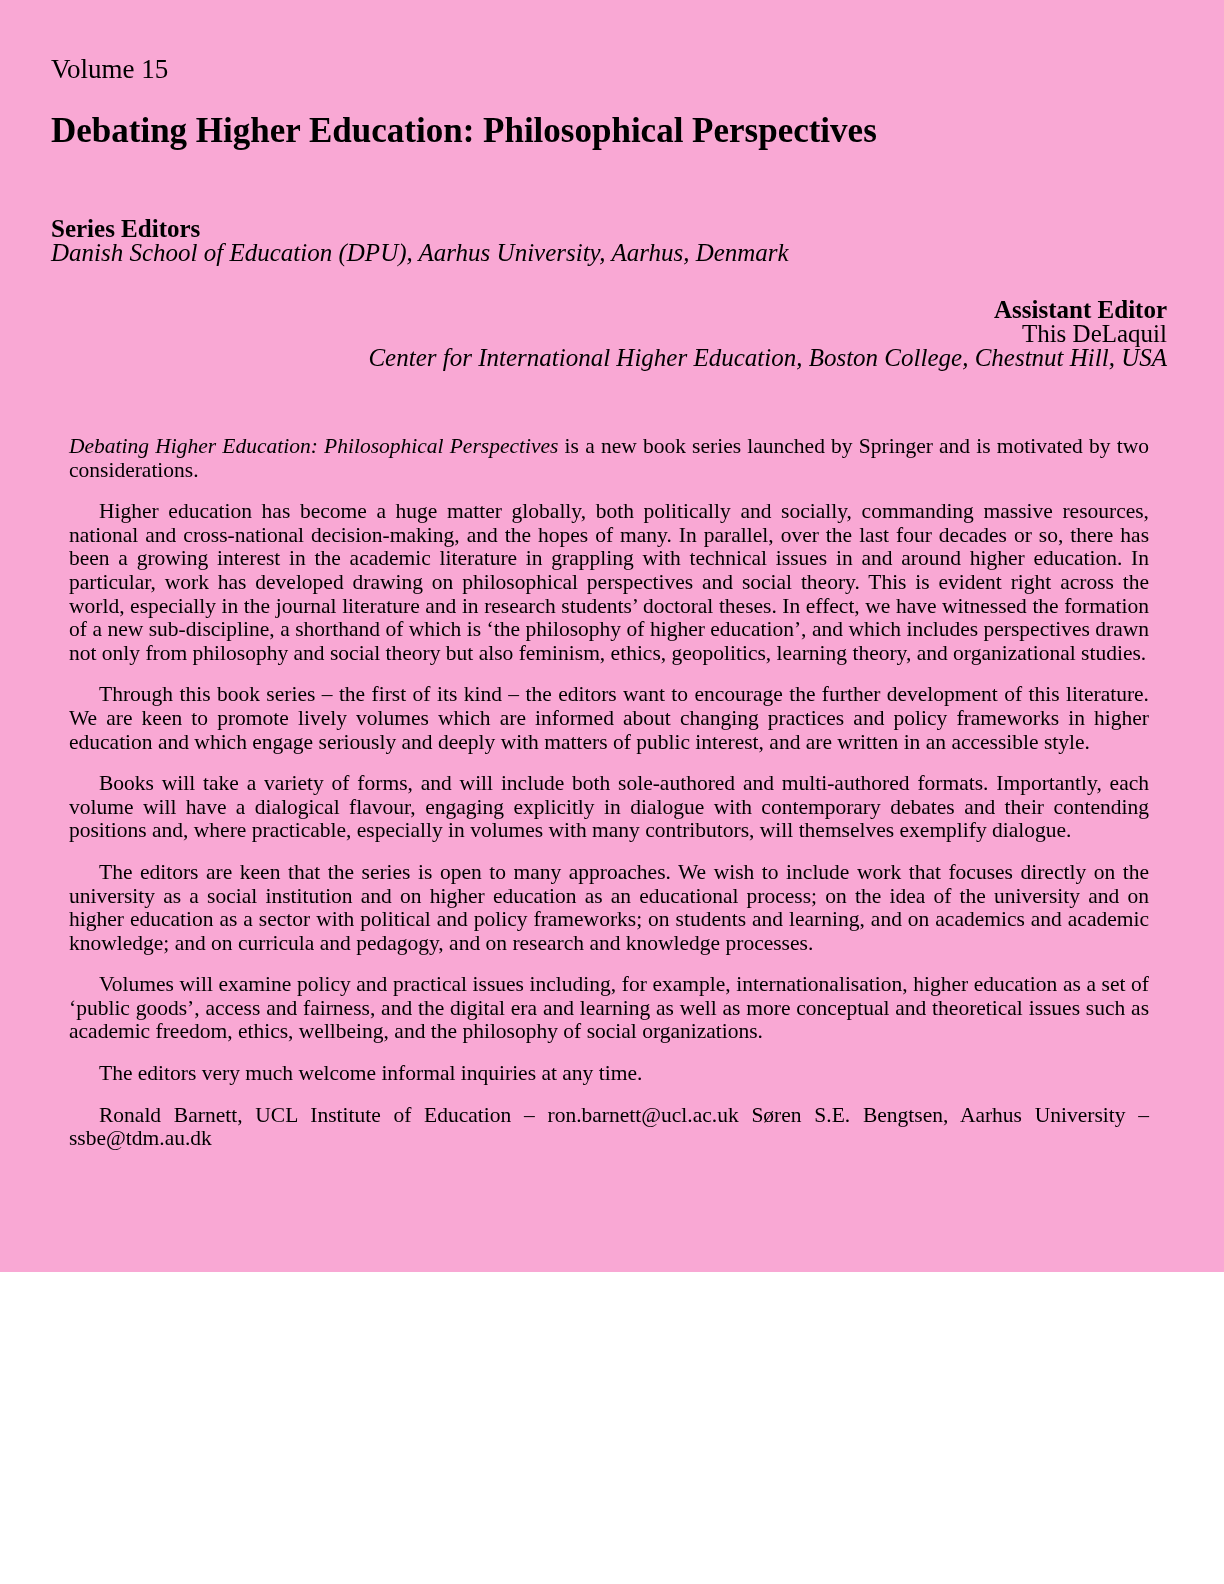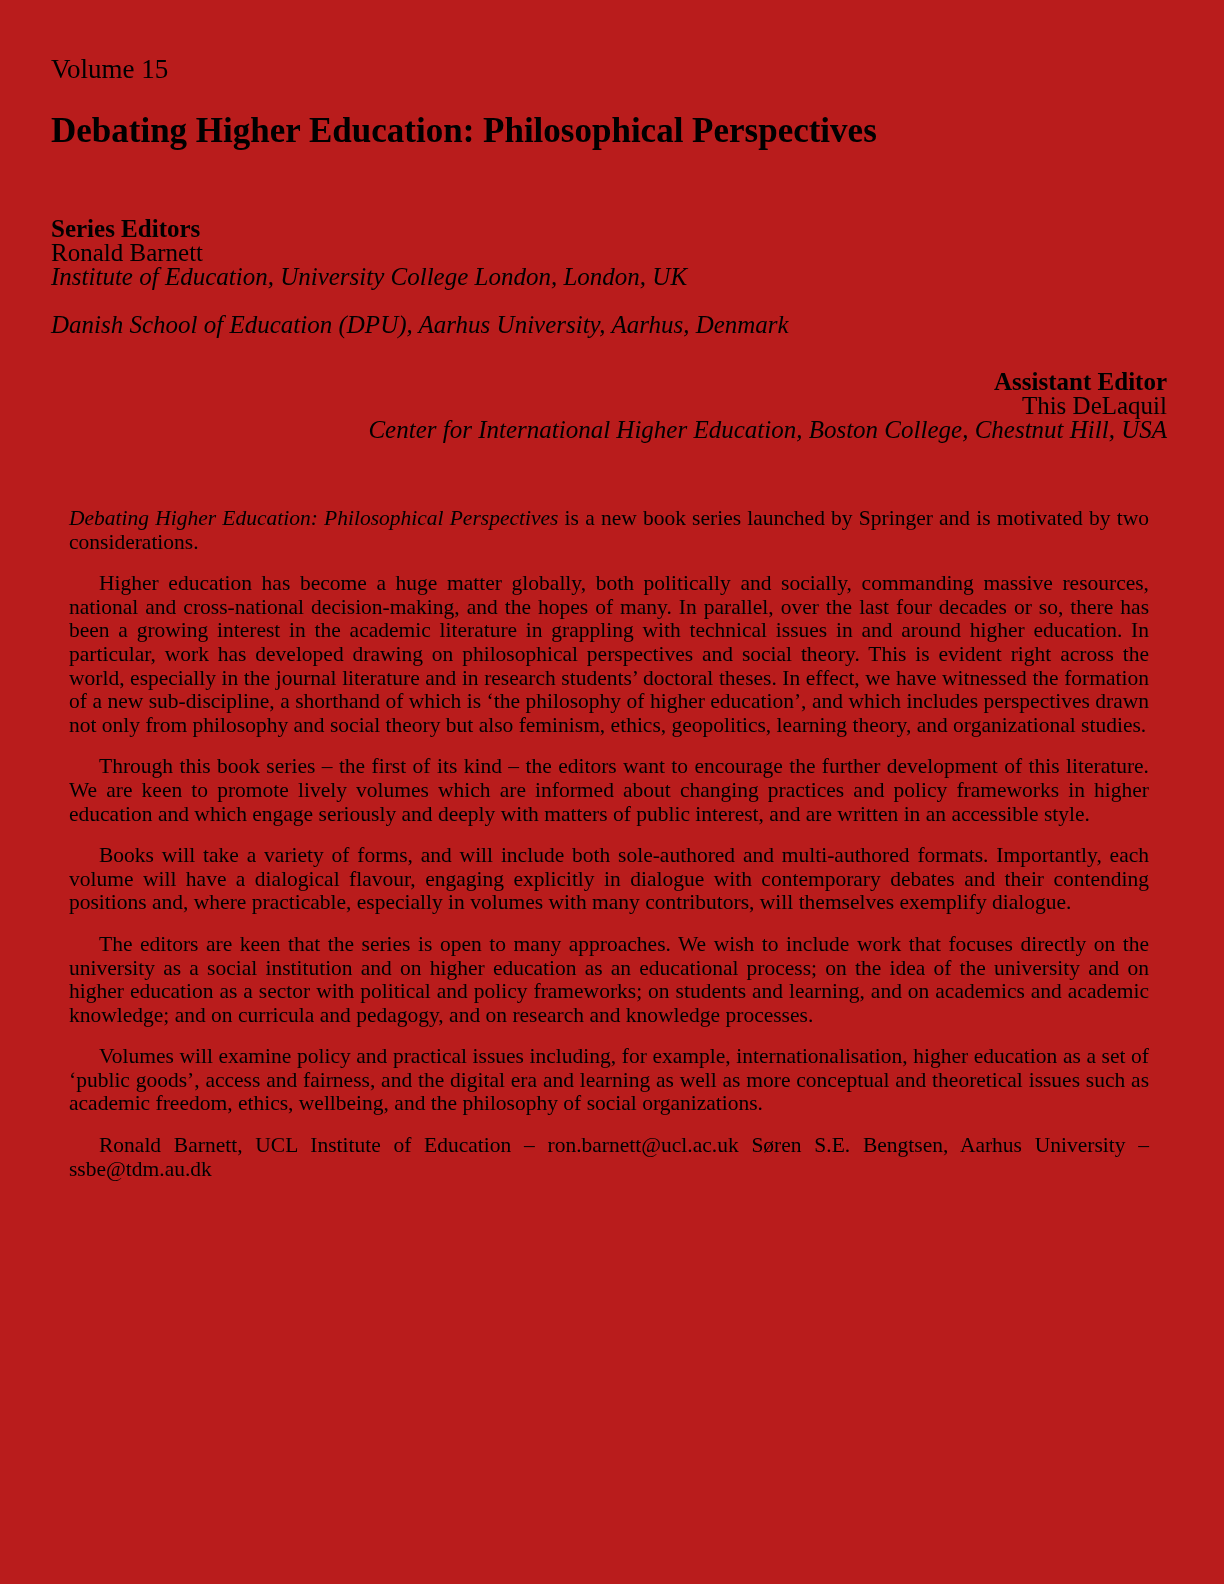--- a/index.html
+++ b/index.html
@@ -3,24 +3,24 @@
 <meta charset="utf-8">
 <style>
   html, body {
     margin: 0;
     padding: 0;
     background: #ffffff;
   }
   .page {
     position: relative;
     width: 1224px;
-    height: 1584px;
+    height: 1272px;
     box-sizing: border-box;
     padding: 54px 57px 0 51px;
-    background: #b91c1c;
+    background: #f9a8d4;
     color: #000000;
     font-family: "Liberation Serif", "DejaVu Serif", serif;
     overflow: hidden;
   }
   .volume {
     font-size: 27px;
     line-height: 31px;
     font-weight: normal;
   }
   .doc-title {
@@ -61,24 +61,20 @@
 
 <div class="page">
 
   <div class="volume">Volume 15</div>
 
   <h1 class="doc-title">Debating Higher Education: Philosophical Perspectives</h1>
 
   <div class="editors-block series-block">
     <div class="editors-heading">Series Editors</div>
 
-    <div class="editor-entry">
-      <div class="editor-name">Ronald Barnett</div>
-      <div class="editor-affiliation">Institute of Education, University College London, London, UK</div>
-    </div>
 
     <div class="editor-entry">
       <div class="editor-affiliation">Danish School of Education (DPU), Aarhus University, Aarhus, Denmark</div>
     </div>
   </div>
 
   <div class="editors-block assistant-block">
     <div class="editors-heading">Assistant Editor</div>
 
     <div class="editor-entry">
@@ -93,17 +89,18 @@
     <p>Higher education has become a huge matter globally, both politically and socially, commanding massive resources, national and cross-national decision-making, and the hopes of many. In parallel, over the last four decades or so, there has been a growing interest in the academic literature in grappling with technical issues in and around higher education. In particular, work has developed drawing on philosophical perspectives and social theory. This is evident right across the world, especially in the journal literature and in research students’ doctoral theses. In effect, we have witnessed the formation of a new sub-discipline, a shorthand of which is ‘the philosophy of higher education’, and which includes perspectives drawn not only from philosophy and social theory but also feminism, ethics, geopolitics, learning theory, and organizational studies.</p>
 
     <p>Through this book series – the first of its kind – the editors want to encourage the further development of this literature. We are keen to promote lively volumes which are informed about changing practices and policy frameworks in higher education and which engage seriously and deeply with matters of public interest, and are written in an accessible style.</p>
 
     <p>Books will take a variety of forms, and will include both sole-authored and multi-authored formats. Importantly, each volume will have a dialogical flavour, engaging explicitly in dialogue with contemporary debates and their contending positions and, where practicable, especially in volumes with many contributors, will themselves exemplify dialogue.</p>
 
     <p>The editors are keen that the series is open to many approaches. We wish to include work that focuses directly on the university as a social institution and on higher education as an educational process; on the idea of the university and on higher education as a sector with political and policy frameworks; on students and learning, and on academics and academic knowledge; and on curricula and pedagogy, and on research and knowledge processes.</p>
 
     <p>Volumes will examine policy and practical issues including, for example, internationalisation, higher education as a set of ‘public goods’, access and fairness, and the digital era and learning as well as more conceptual and theoretical issues such as academic freedom, ethics, wellbeing, and the philosophy of social organizations.</p>
 
+    <p>The editors very much welcome informal inquiries at any time.</p>
 
     <p>Ronald Barnett, UCL Institute of Education – ron.barnett@ucl.ac.uk Søren S.E. Bengtsen, Aarhus University – ssbe@tdm.au.dk</p>
   </div>
 
 </div>
 
 </body></html>

